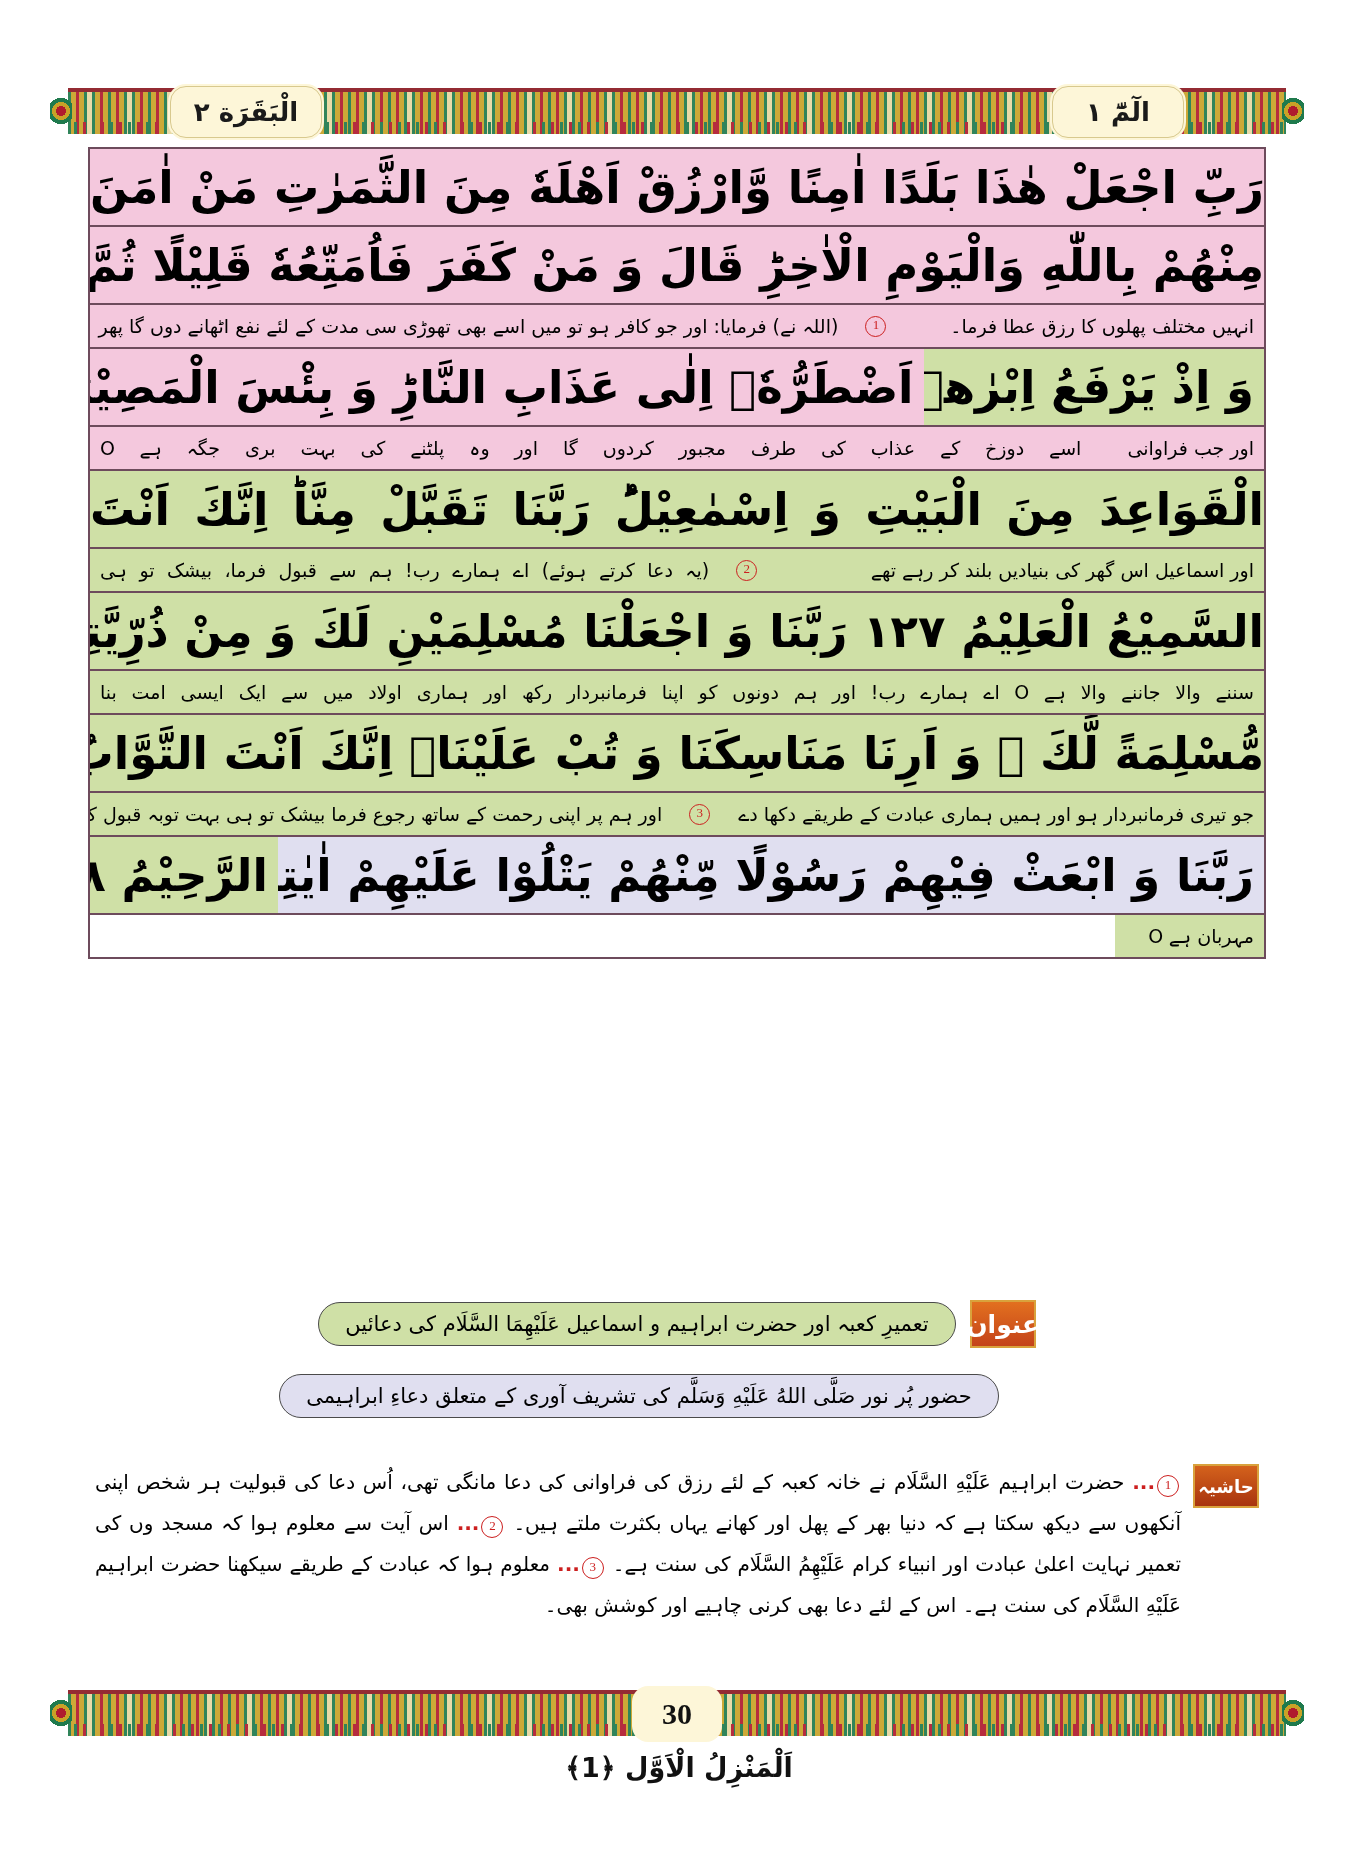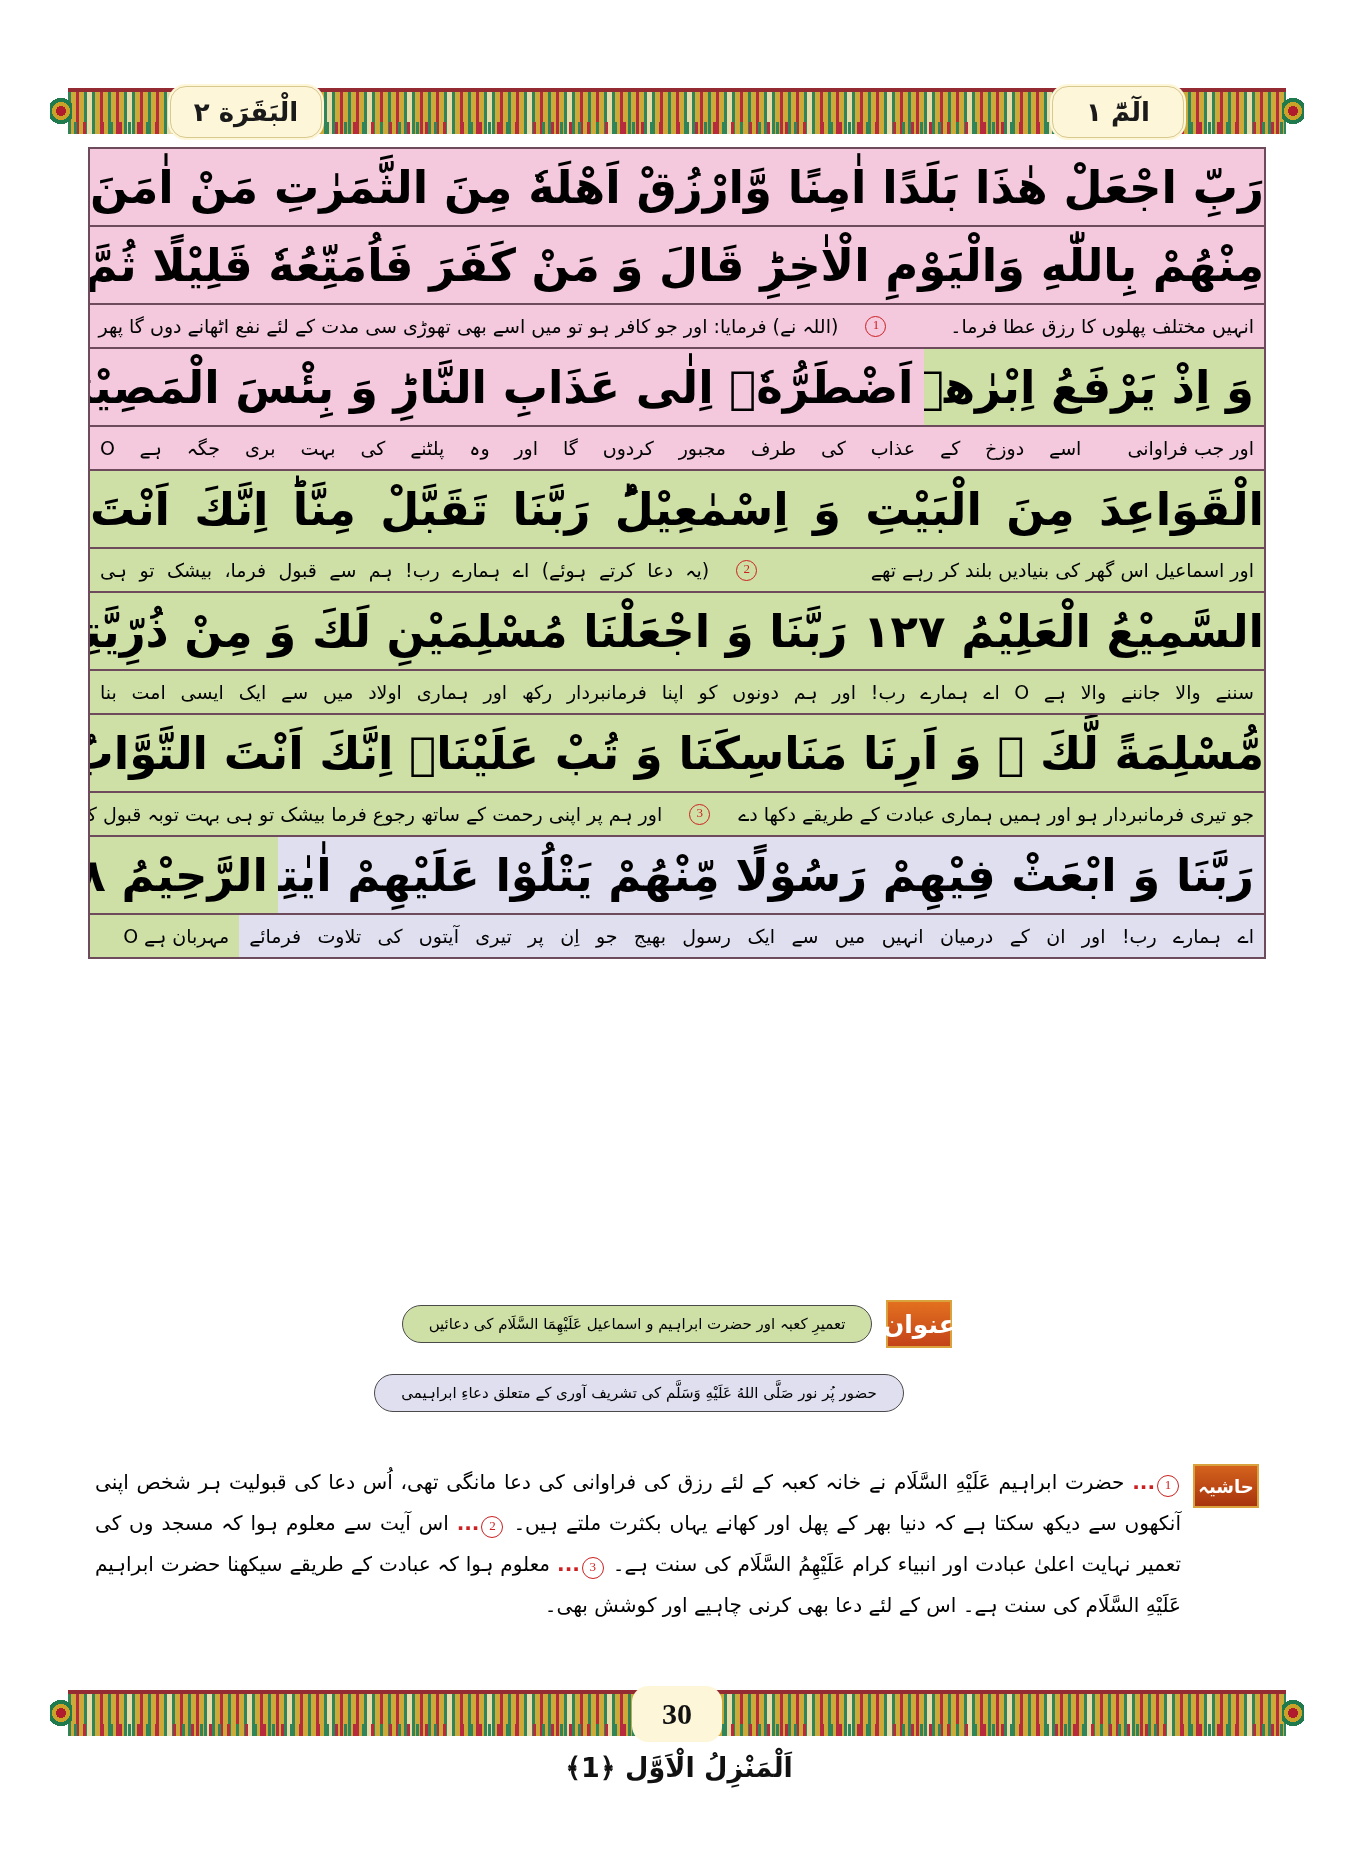--- a/index.html
+++ b/index.html
@@ -165,21 +165,21 @@
     border:2px solid #d9a23c;
     display:flex;align-items:center;justify-content:center;
     color:#fff;font-size:25px;font-weight:700;
     font-family:"DejaVu Sans","Liberation Sans",sans-serif;
     flex:0 0 auto;
   }
   .pill{
     border:1.6px solid #4a4a4a;
     border-radius:26px;
     padding:9px 26px;
-    font-size:15px;color:#000;
+    font-size:21px;color:#000;
     font-family:"DejaVu Sans","Liberation Sans",sans-serif;
     white-space:nowrap;
     direction:rtl;
     text-align:right;
   }
   .pill-green{background:#cfe0a6;}
   .pill-lav{background:#e0dff0;}
   .pill-spacer{width:62px;flex:0 0 auto;}
 
   
@@ -315,23 +315,20 @@
     <div class="band">
       <div class="arabic-row split">
         <div class="seg bg-lav" style="flex:1 1 auto;">
           <span class="arabic-txt">رَبَّنَا وَ ابْعَثْ فِیْهِمْ رَسُوْلًا مِّنْهُمْ یَتْلُوْا عَلَیْهِمْ اٰیٰتِكَ</span>
         </div>
         <div class="seg bg-green" style="flex:0 0 16%;">
           <span class="arabic-txt">الرَّحِیْمُ ۱۲۸</span>
         </div>
       </div>
       <div class="urdu-row split">
-        <div class="useg bg-lav" style="flex:1 1 auto;">
-          <span class="urdu-txt">اے ہمارے رب! اور ان کے درمیان انہیں میں سے ایک رسول بھیج جو اِن پر تیری آیتوں کی تلاوت فرمائے</span>
-        </div>
         <div class="useg bg-green" style="flex:0 0 11%;justify-content:flex-start;align-items:center;">
           <span class="urdu-txt" style="text-align-last:right;">مہربان ہے O</span>
         </div>
       </div>
     </div>
 
   </div>
 
   <div class="heading-area">
     <div class="pill-row">

